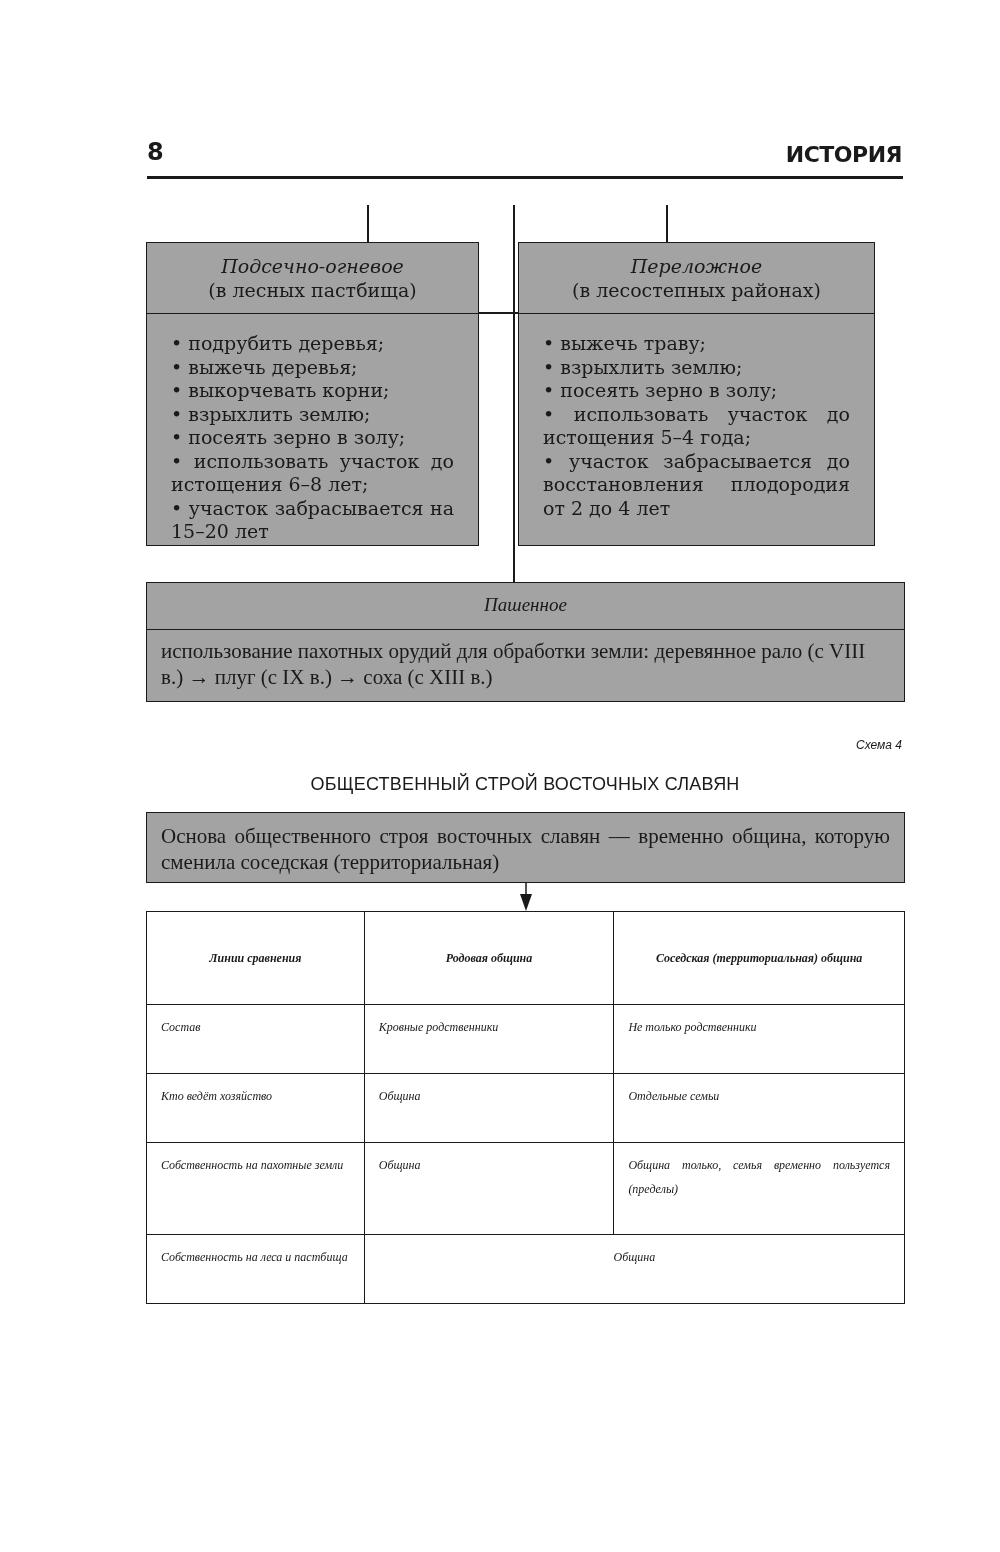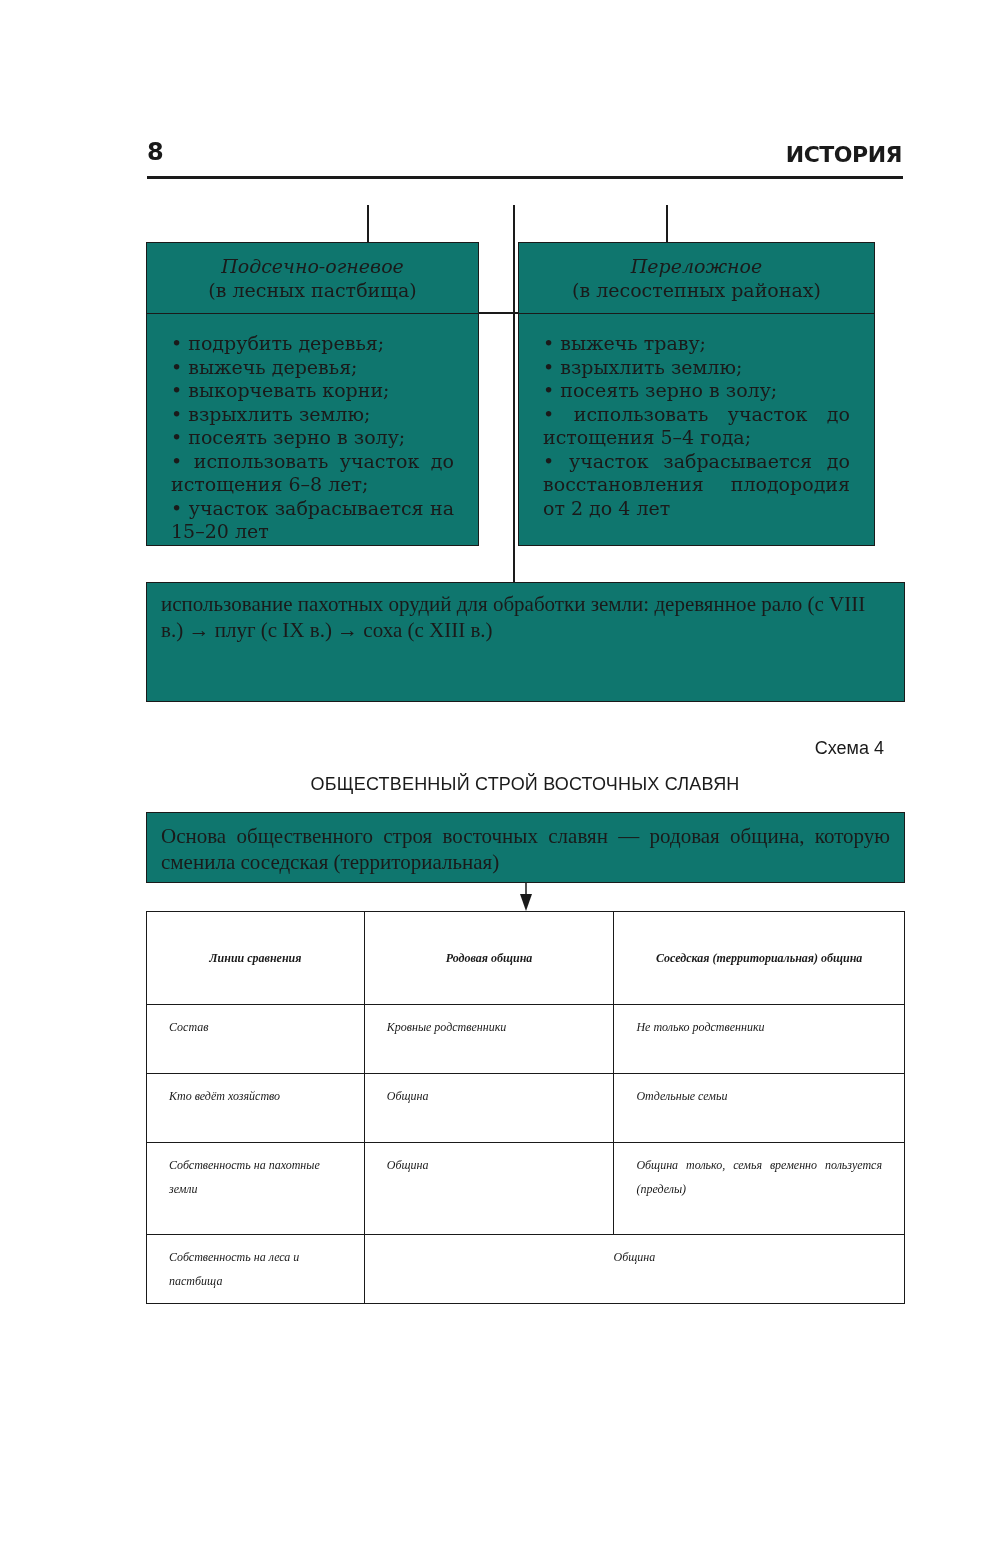--- a/index.html
+++ b/index.html
@@ -12,47 +12,47 @@
   
   #page-number { left: 147px; top: 138px; font-size: 24px; font-weight: bold; }
   #running-head { right: 98px; top: 142px; font-size: 22px; font-weight: bold; letter-spacing: -0.5px; }
   #header-rule { left: 147px; top: 176px; width: 756px; height: 3px; background: #1a1a1a; }
 
   
   .vline { background: #1a1a1a; width: 1.5px; }
   .hline { background: #1a1a1a; height: 1.5px; }
 
   
-  .box { border: 1.5px solid #1a1a1a; box-sizing: border-box; background: #0f766e; }
+  .box { border: 1.5px solid #1a1a1a; box-sizing: border-box; background: #a3a3a3; }
   .box-head { border-bottom: 1.5px solid #1a1a1a; text-align: center; font-size: 19px; line-height: 24px; box-sizing: border-box; }
   .box-head .title { font-style: italic; display: block; }
   .box-body { padding: 8px 14px 0 14px; font-size: 19px; line-height: 23.5px; }
   .box-body ul { list-style: none; margin: 10px; padding: 0; }
   .box-body li { margin: 0; text-align: justify; }
   .box-body li::before { content: "• "; }
 
   #slash-box { left: 146px; top: 242px; width: 333px; height: 304px; }
   #slash-box .box-head { height: 71px; padding-top: 11px; }
   #fallow-box { left: 518px; top: 242px; width: 357px; height: 304px; }
   #fallow-box .box-head { height: 71px; padding-top: 11px; }
   #plough-box { left: 146px; top: 582px; width: 759px; height: 120px; }
   #plough-box .box-head { height: 47px; padding-top: 10px; }
   #plough-box .box-body { font-family: "Liberation Serif", "DejaVu Serif", serif; font-size: 21px; line-height: 26px; padding: 8px 14px 0 14px; }
 
   
-  #scheme-label { right: 116px; top: 738px; font-size: 18px; font-family: "Liberation Sans", sans-serif; }
+  #scheme-label { right: 98px; top: 738px; font-size: 12px; font-style: italic; font-family: "Liberation Sans", sans-serif; }
   #scheme-title { left: 0; width: 1050px; text-align: center; top: 774px; font-size: 18px; font-family: "Liberation Sans", sans-serif; letter-spacing: 0.2px; }
 
   #intro-box { left: 146px; top: 812px; width: 759px; height: 71px; padding: 10px 14px; box-sizing: border-box; font-family: "Liberation Serif", "DejaVu Serif", serif; font-size: 21px; line-height: 26px; text-align: justify; }
 
   #arrow { left: 518px; top: 882px; width: 16px; height: 30px; }
 
   
   #compare-table { left: 146px; top: 911px; width: 759px; border-collapse: collapse; font-family: "Liberation Serif", "DejaVu Serif", serif; font-size: 12px; line-height: 24px; font-style: italic; }
-  #compare-table td, #compare-table th { border: 1.5px solid #1a1a1a; vertical-align: top; padding: 10px 22px; text-align: left; }
+  #compare-table td, #compare-table th { border: 1.5px solid #1a1a1a; vertical-align: top; padding: 10px 14px; text-align: left; }
   #compare-table th { font-weight: bold; text-align: center; vertical-align: middle; height: 72px; padding: 10px 10px; }
   #compare-table col.c1 { width: 218px; }
   #compare-table col.c2 { width: 250px; }
   #compare-table col.c3 { width: 291px; }
   #compare-table tr.r1 td { height: 48px; }
   #compare-table tr.r2 td { height: 48px; }
   #compare-table tr.r3 td { height: 71px; }
   #compare-table tr.r4 td { height: 48px; }
   #compare-table tr.r5 td { height: 71px; }
   #compare-table td.merged { text-align: center; }
@@ -98,27 +98,30 @@
       <li>выжечь траву;</li>
       <li>взрыхлить землю;</li>
       <li>посеять зерно в золу;</li>
       <li>использовать участок до истощения 5–4 года;</li>
       <li>участок забрасывается до восстановления плодородия от 2 до 4 лет</li>
     </ul>
   </div>
 </div>
 
 <div id="plough-box" class="abs box">
+  <div class="box-head cond">
+    <span class="title">Пашенное</span>
+  </div>
   <div class="box-body">использование пахотных орудий для обработки земли: деревянное рало (с VIII в.) → плуг (с IX в.) → соха (с XIII в.)</div>
 </div>
 
 <div id="scheme-label" class="abs">Схема 4</div>
 <div id="scheme-title" class="abs">ОБЩЕСТВЕННЫЙ СТРОЙ ВОСТОЧНЫХ СЛАВЯН</div>
 
-<div id="intro-box" class="abs box">Основа общественного строя восточных славян — родовая община, которую сменила соседская (территориальная)</div>
+<div id="intro-box" class="abs box">Основа общественного строя восточных славян — временно община, которую сменила соседская (территориальная)</div>
 
 <svg id="arrow" class="abs" viewBox="0 0 16 30">
   <line x1="8" y1="0" x2="8" y2="14" stroke="#1a1a1a" stroke-width="1.5"></line>
   <polygon points="2,12 14,12 8,29" fill="#1a1a1a"></polygon>
 </svg>
 
 <table id="compare-table" class="abs">
   <colgroup>
       <col class="c1">
       <col class="c2">

